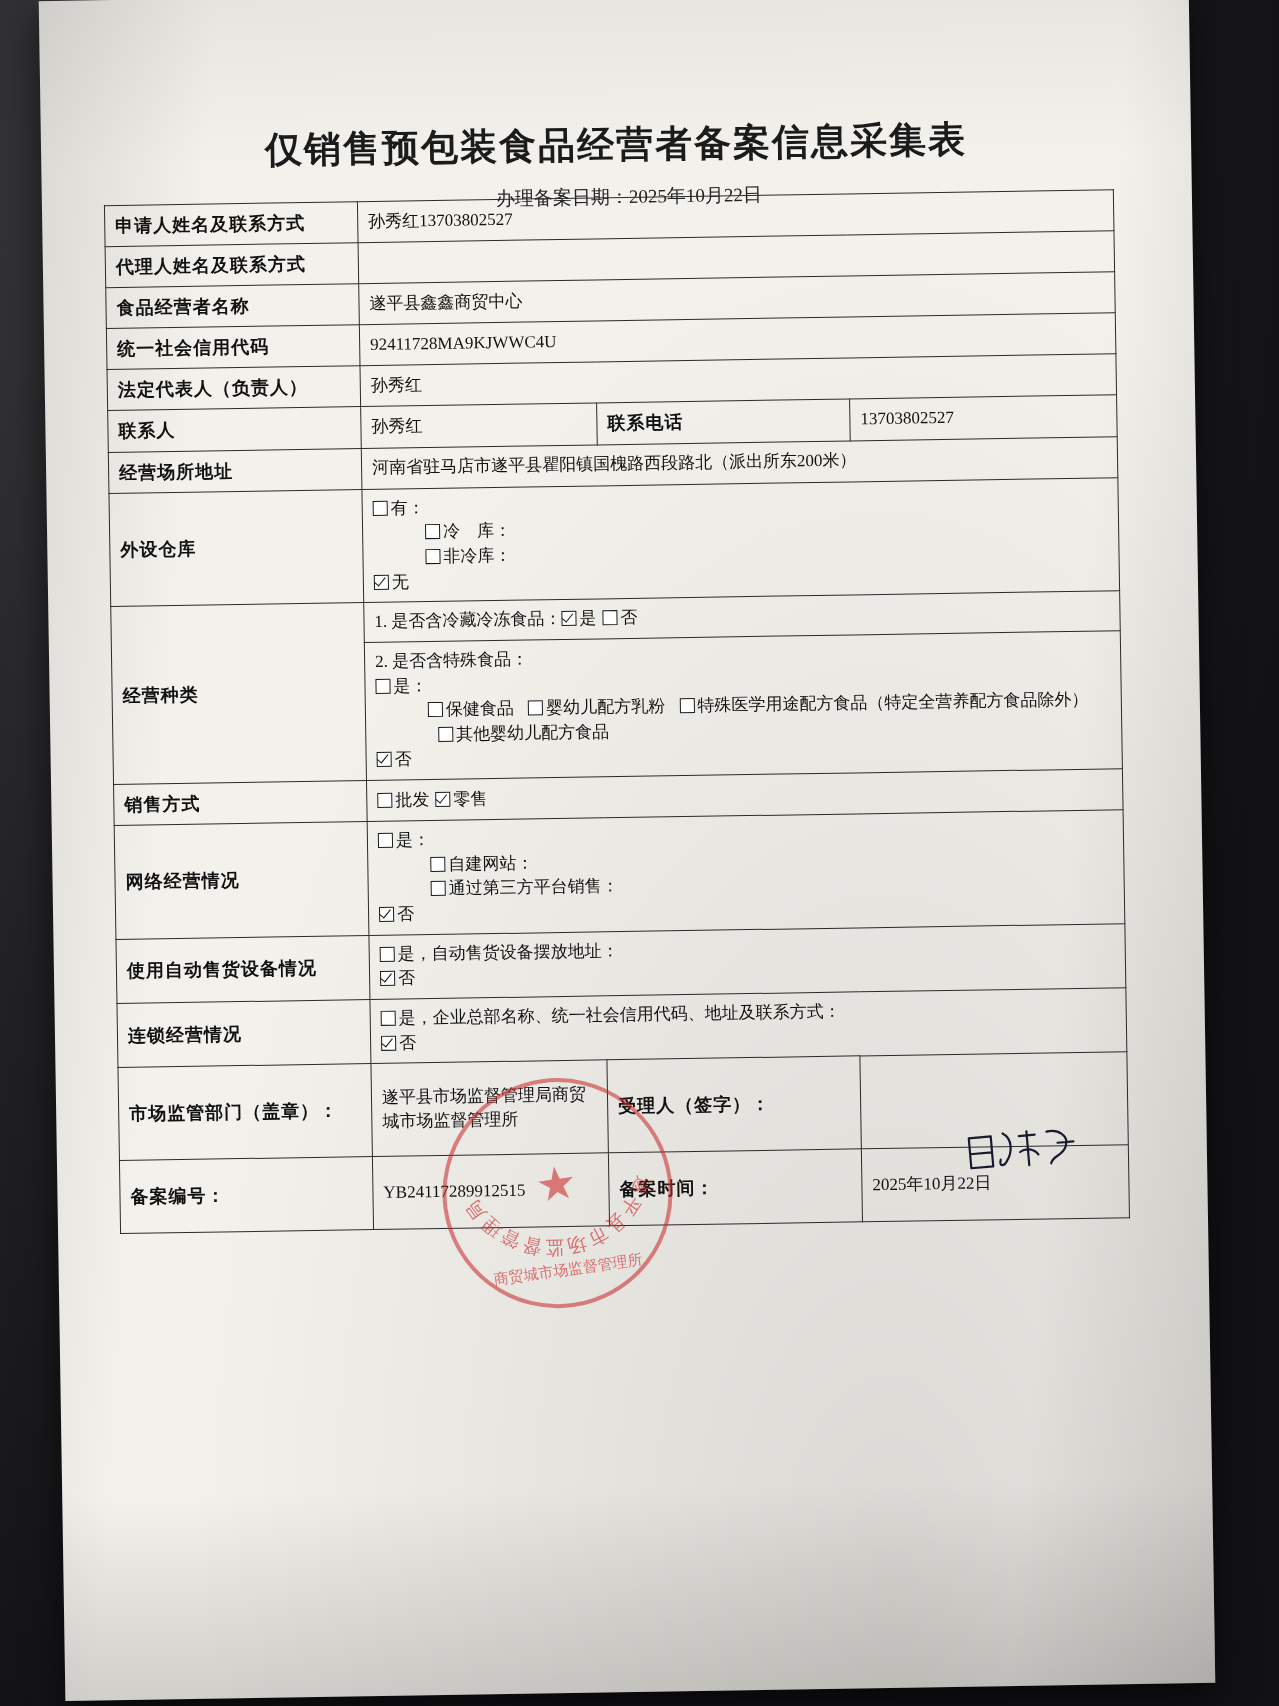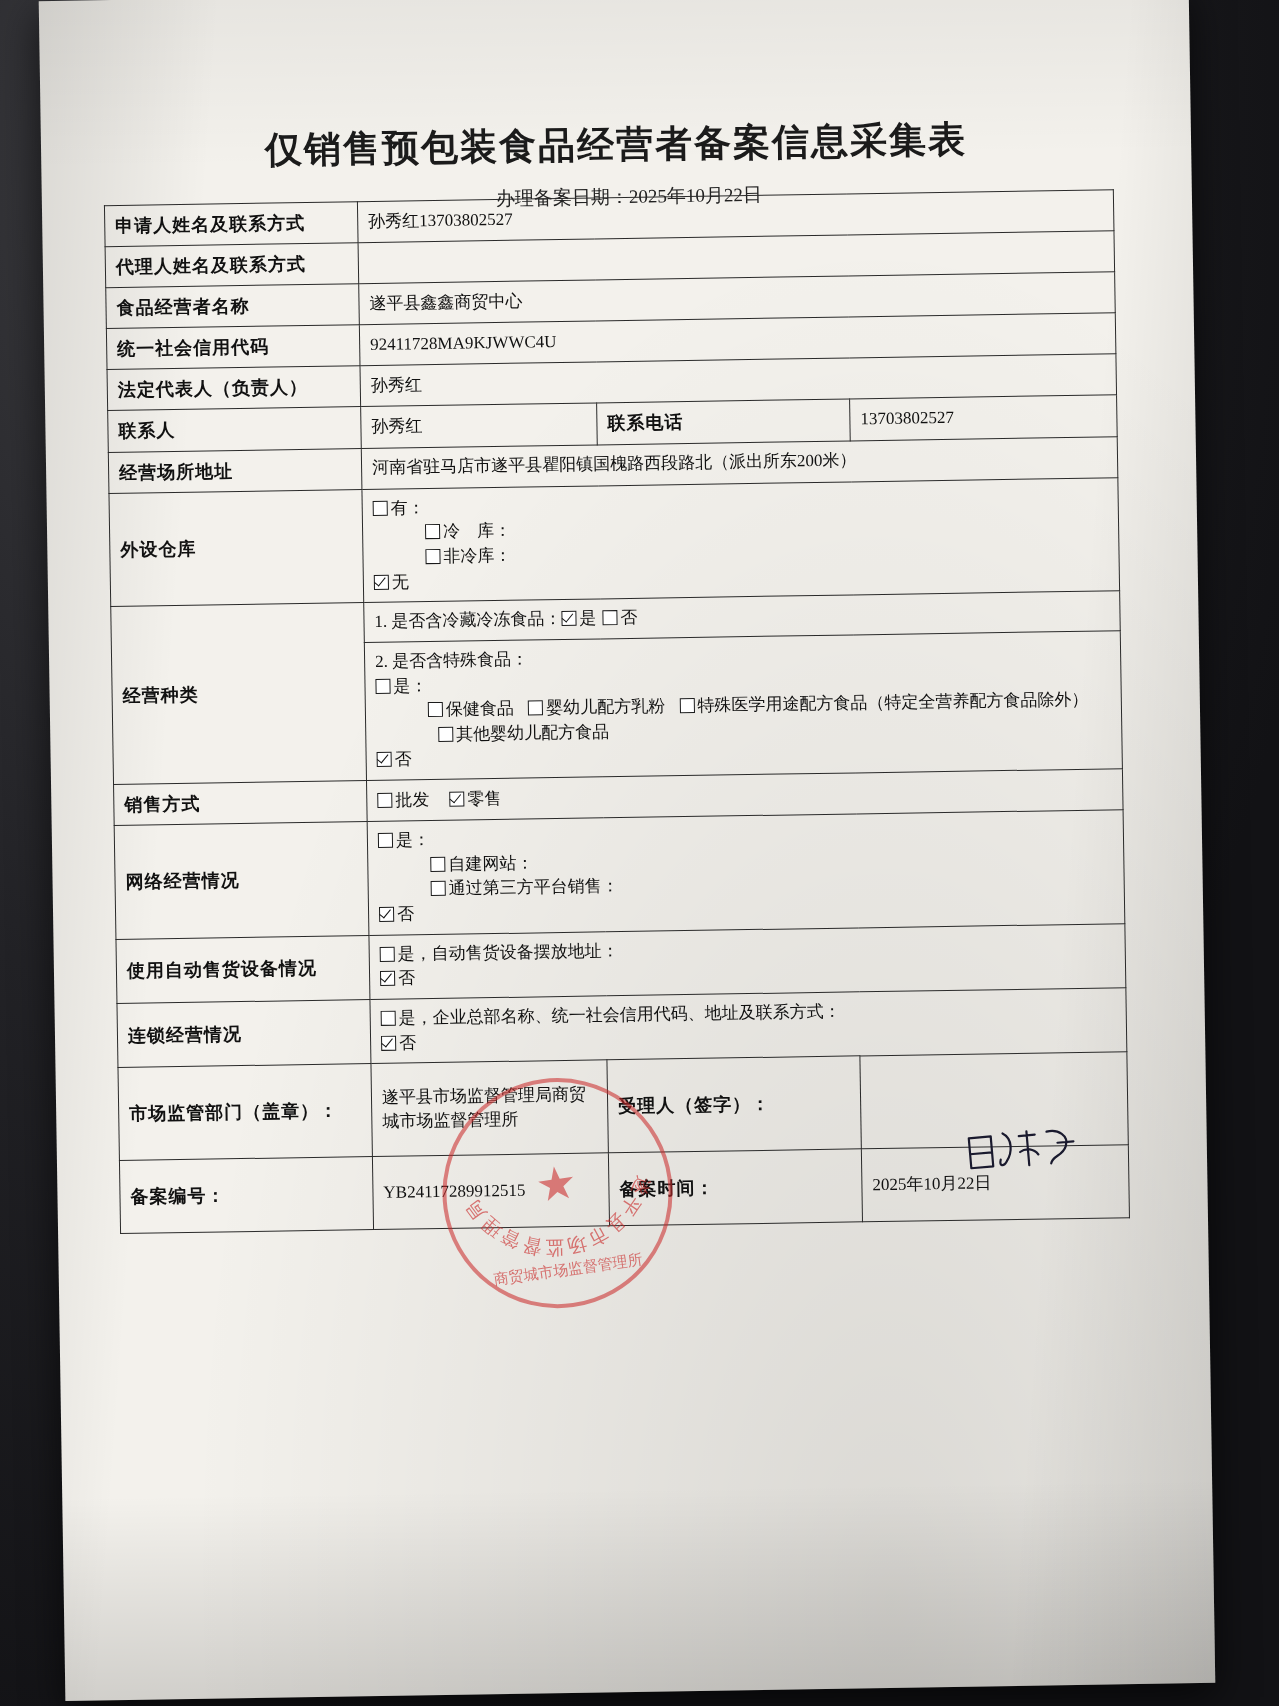--- a/index.html
+++ b/index.html
@@ -194,21 +194,21 @@
               <span style="margin-left:10px"><span class="cb"></span><span>特殊医学用途配方食品（特定全营养配方食品除外）</span></span>
               <span style="margin-left:10px"><span class="cb"></span><span>其他婴幼儿配方食品</span></span>
             </span>
             <span style="display:block"><span class="cb checked"></span><span>否</span></span>
           </td>
         </tr>
 
         <tr>
           <td class="lab">销售方式</td>
           <td class="val" colspan="3">
-            <span><span class="cb"></span><span>批发</span></span><span style="margin-left:20px"><span class="cb checked"></span><span>零售</span></span>
+            <span><span class="cb"></span><span>批发</span></span><span style="margin-left:6px"><span class="cb checked"></span><span>零售</span></span>
           </td>
         </tr>
 
         <tr>
           <td class="lab">网络经营情况</td>
           <td class="val" colspan="3">
             <span style="display:block"><span class="cb"></span><span>是：</span></span>
             <span class="ind1"><span class="cb"></span><span>自建网站：</span></span>
             <span class="ind1"><span class="cb"></span><span>通过第三方平台销售：</span></span>
             <span style="display:block"><span class="cb checked"></span><span>否</span></span>

